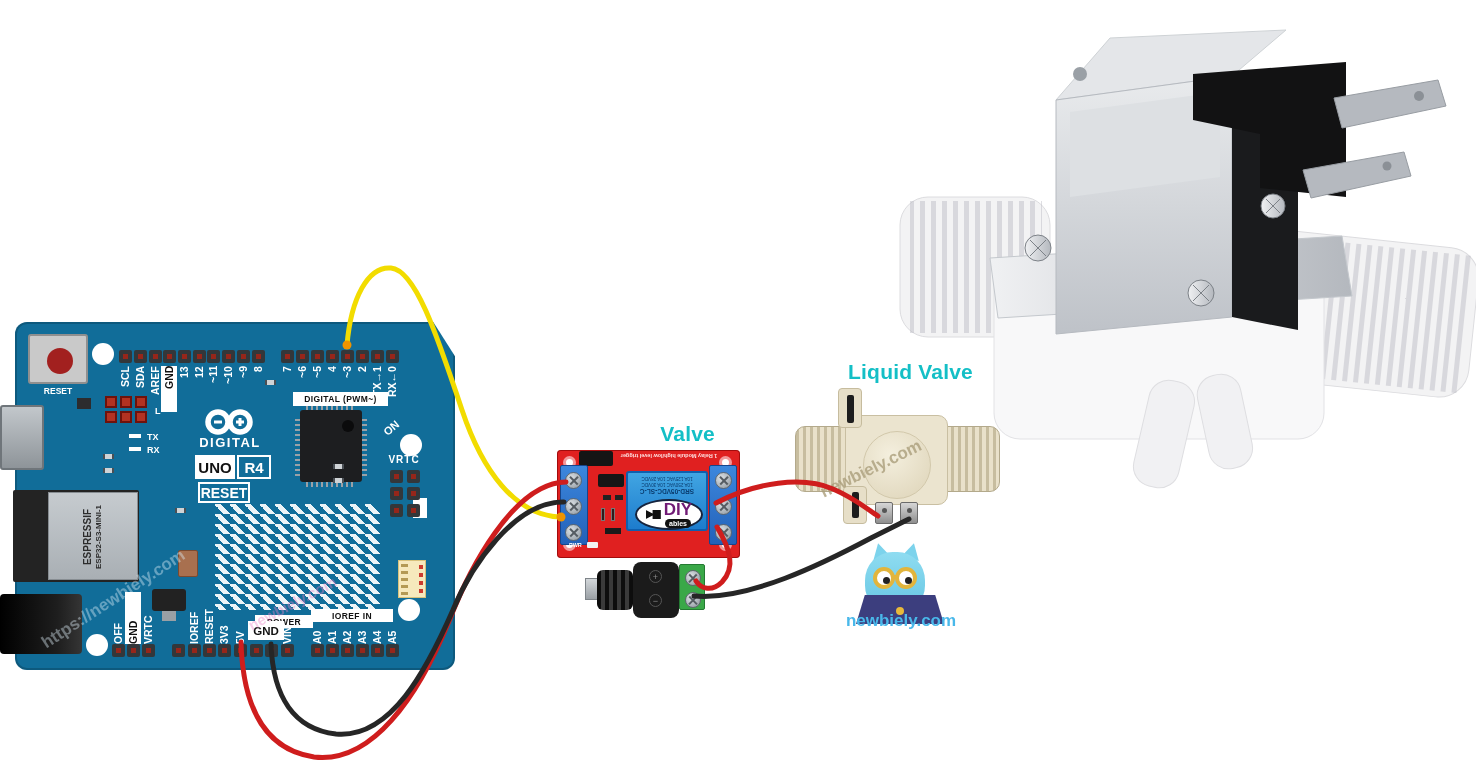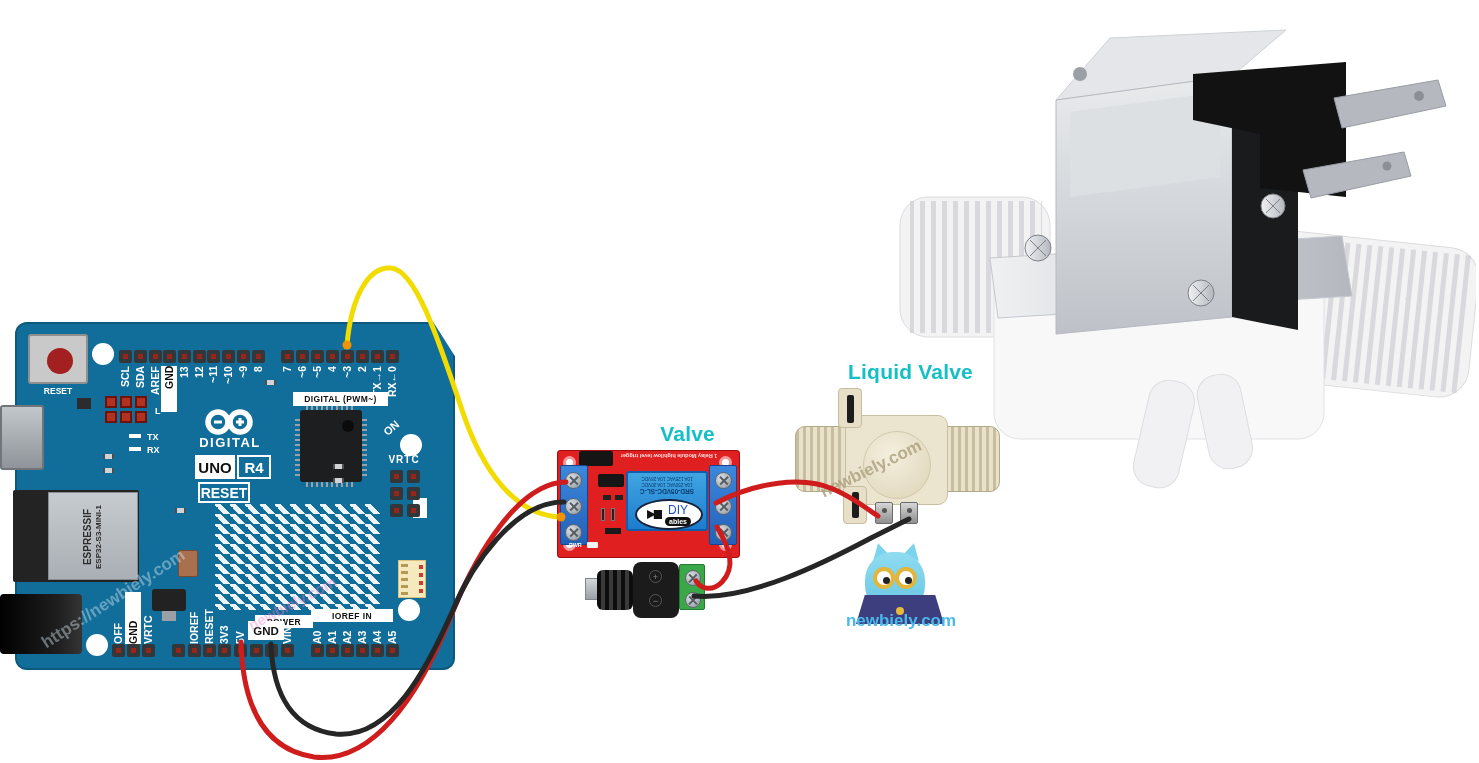--- a/index.html
+++ b/index.html
@@ -333,21 +333,21 @@
     </div>
     <div class="relaybody">
       <div class="r180" style="position:absolute;left:2px;top:2px;width:74px;text-align:center;color:#0a3d70;line-height:1.25">
         <div style="font-size:6.5px;font-weight:700">SRD-05VDC-SL-C</div>
         <div style="font-size:4.6px">10A 250VAC 10A 30VDC</div>
         <div style="font-size:4.6px">10A 125VAC 10A 28VDC</div>
       </div>
       <div class="oval">
         <span class="diy-glyph"></span>
         <span style="display:flex;flex-direction:column;align-items:center;gap:1px">
-          <span style="font-size:12px;font-weight:400;color:#1d4ed8;line-height:1">DIY</span>
+          <span style="font-size:17px;font-weight:700;color:#701a75;line-height:1">DIY</span>
           <span class="ables">ables</span>
         </span>
       </div>
     </div>
     <div style="position:absolute;left:41px;top:24px;width:26px;height:13px;background:#161616;border-radius:2px"></div>
     <div style="position:absolute;left:46px;top:45px;width:8px;height:5px;background:#222"></div>
     <div style="position:absolute;left:58px;top:45px;width:8px;height:5px;background:#222"></div>
     <div style="position:absolute;left:44px;top:58px;width:4px;height:13px;background:#331a1a;border:1px solid #777"></div>
     <div style="position:absolute;left:54px;top:58px;width:4px;height:13px;background:#331a1a;border:1px solid #777"></div>
     <div style="position:absolute;left:48px;top:78px;width:16px;height:6px;background:#1a1a1a"></div>

